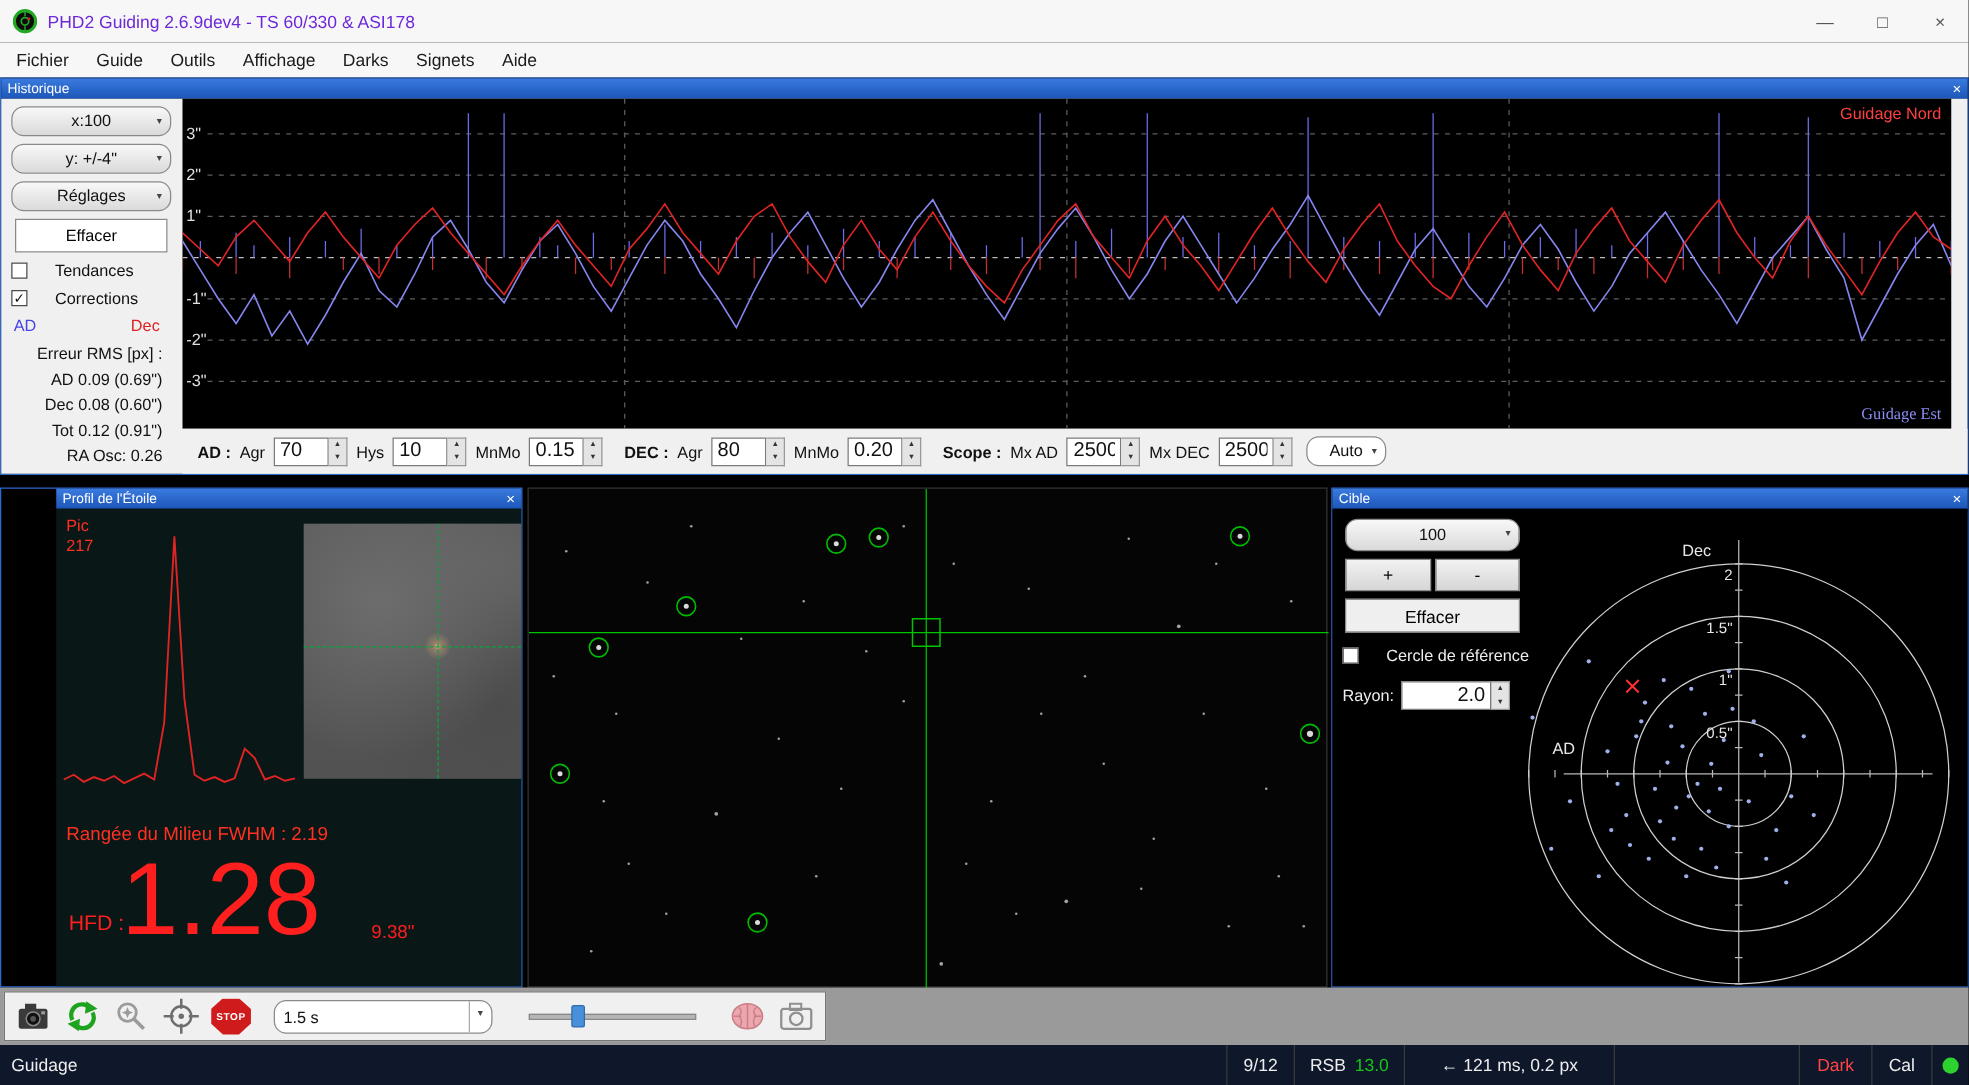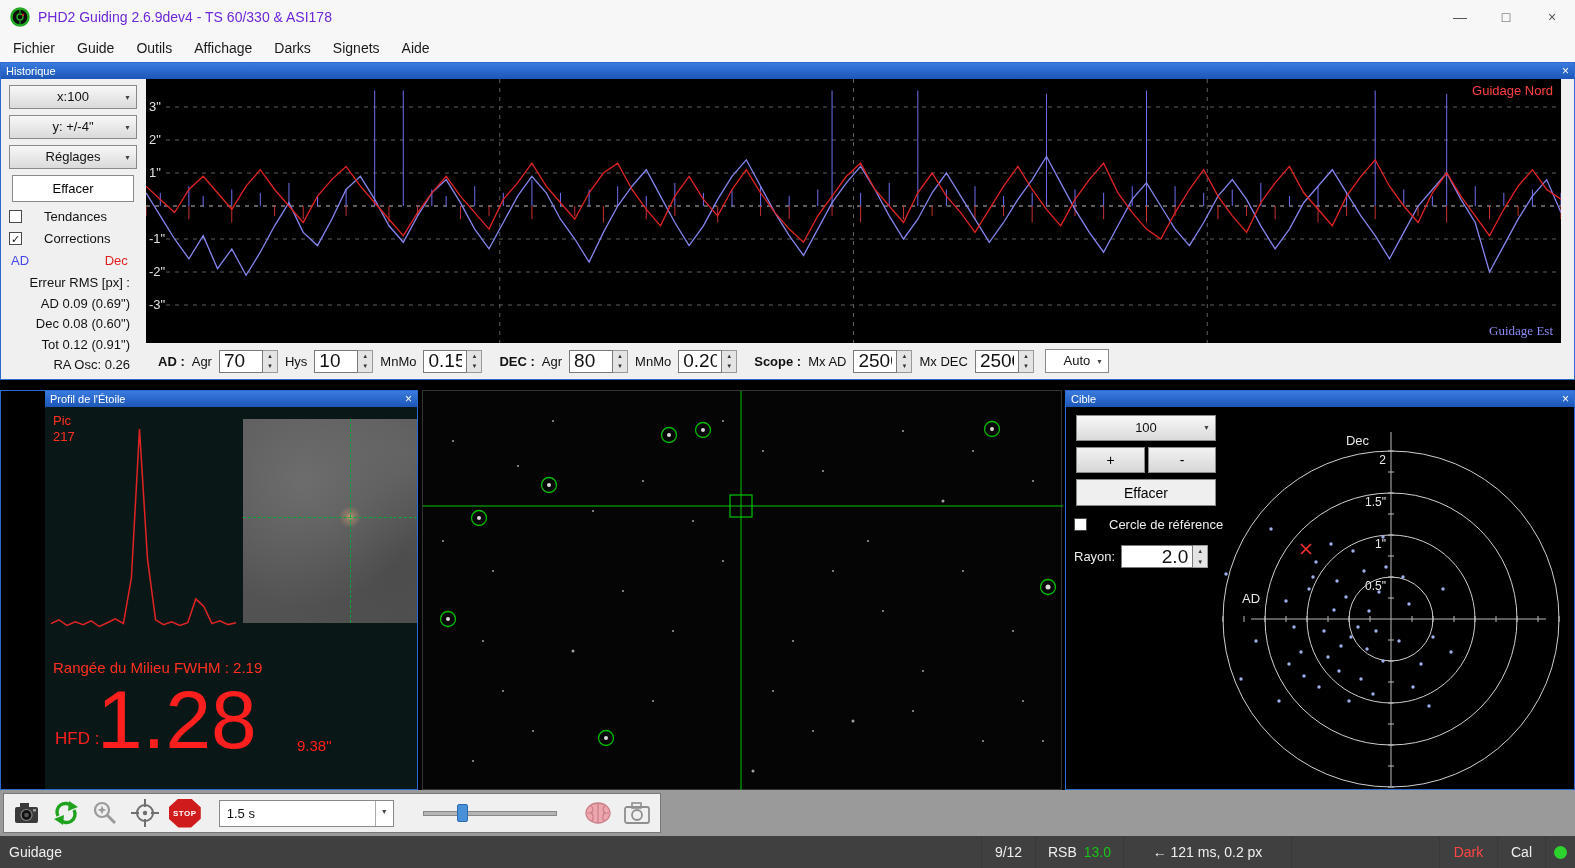--- a/index.html
+++ b/index.html
@@ -16,37 +16,37 @@
 
   
   .pane { position:absolute; border:1px solid #2b6bd0; }
   .pane-hd { height:16px; background:linear-gradient(#3a7ade,#1c56b8); color:#fff; font-size:11px; display:flex; justify-content:space-between; align-items:center; padding:0 5px; }
   .pane-close { color:#fff; font-size:12px; line-height:14px; cursor:default; }
 
   
   #history-pane { left:0; top:62px; width:1575px; height:318px; }
   #hist-body { position:relative; height:300px; background:#f0f0f0; }
   #hist-left { position:absolute; left:0; top:0; width:145px; height:300px; }
-  .dd { position:relative; background:linear-gradient(#f8f8f8,#dadada); border:1px solid #8a8a8a; height:24px; line-height:22px; text-align:center; font-size:13px; border-radius:0; color:#111; }
+  .dd { position:relative; background:linear-gradient(#f8f8f8,#dadada); border:1px solid #8a8a8a; height:24px; line-height:22px; text-align:center; font-size:13px; border-radius:10px; color:#111; }
   .dd .dd-arr { position:absolute; right:5px; top:1px; font-size:7px; line-height:22px; color:#444; }
   #hist-left .dd { width:128px; margin:6px 0 0 8px; }
   #hist-clear { display:block; width:122px; height:27px; margin:6px 0 0 11px; background:#fff; border:1px solid #8a8a8a; font-size:13px; font-family:inherit; }
   .chk { display:flex; align-items:center; gap:22px; font-size:13px; color:#111; margin:7px 0 0 8px; }
   .chk .box { width:13px; height:13px; background:#fff; border:1px solid #4a4a4a; font-size:11px; line-height:12px; text-align:center; color:#111; }
   #legend-row { margin:7px 0 0 10px; font-size:13px; }
   #ra-leg { color:#4646e8; }
   #dec-leg { color:#e02020; margin-left:72px; }
   .stat { font-size:13px; color:#111; text-align:right; padding-right:16px; line-height:20.5px; }
   #hist-graph { position:absolute; left:145px; top:0; width:1415px; height:264px; background:#000; overflow:hidden; }
   #leg-north { position:absolute; right:8px; top:4px; color:#ff4040; font-size:13px; }
   #leg-east { position:absolute; right:8px; bottom:4px; color:#8c8cf4; font-size:13px;font-family:Liberation Serif, serif; }
   #hist-controls { position:absolute; left:145px; top:264px; right:0; height:36px; display:flex; align-items:center; gap:7px; padding-left:12px; font-size:13px; color:#111; background:#f0f0f0; }
   .grp-label { font-weight:bold; }
   .spin { display:inline-flex; align-items:stretch; }
-  .num { width:44px; height:23px; border:1px solid #7a7a7a; font-size:19px; padding:0 4px; font-family:inherit; background:#fff; color:#111; }
+  .num { width:44px; height:23px; border:1px solid #7a7a7a; font-size:16px; padding:0 4px; font-family:inherit; background:#fff; color:#111; }
   .spinbtns { display:flex; flex-direction:column; width:15px; border:1px solid #999; border-left:none; background:#e4e4e4; }
   .spinbtns span { flex:1; font-size:6px; line-height:10px; text-align:center; color:#333; }
   .dd.white { background:#fff; }
   #mode-dd { width:64px; margin-left:4px; }
 
   
   #profile-pane { left:0; top:390px; width:418px; height:400px;padding-left:44px; }
   #profile-body { position:relative; height:382px; background:#0a1717; overflow:hidden; }
   #pic-label { position:absolute; left:8px; top:6px; color:#ff3020; font-size:13px; line-height:16px; }
   #profile-svg { position:absolute; left:2px; top:10px; }
@@ -86,21 +86,21 @@
   #tool-inner { position:absolute; left:3px; top:3px; width:658px; height:40px; background:#f0f0f0; border:1px solid #777; display:flex; align-items:center; gap:7px; padding:0 7px; }
   .tool-btn { width:34px; height:32px; display:flex; align-items:center; justify-content:center; background:transparent; border:1px solid transparent; }
   .stop-oct { width:51px; height:29px; background:#cf1b1b; clip-path:polygon(30% 0,70% 0,100% 30%,100% 70%,70% 100%,30% 100%,0 70%,0 30%); display:flex; align-items:center; justify-content:center; color:#fff; font-size:8px; font-weight:bold; letter-spacing:0.5px; }
   #exposure-dd { width:185px; height:27px; line-height:25px; text-align:left; padding-left:7px; background:#fff; margin-left:10px; }
   #exposure-dd .dd-arr { border-left:1px solid #aaa; padding-left:5px; height:25px; top:0; }
   #slider { position:relative; width:142px; height:20px; margin-left:22px; }
   #slider .track { position:absolute; left:0; right:0; top:8px; height:5px; background:#b5b5b5; border:1px solid #888; }
   #slider .thumb { position:absolute; left:34px; top:1px; width:11px; height:18px; background:#4a90d9; border:1px solid #2c6cb0; border-radius:2px; }
 
   
-  #statusbar { position:absolute; left:0; top:836px; width:1575px; height:32px; background:#404040; display:flex; align-items:center; color:#eee; font-size:14px; }
+  #statusbar { position:absolute; left:0; top:836px; width:1575px; height:32px; background:#0f172a; display:flex; align-items:center; color:#eee; font-size:14px; }
   #status-state { padding-left:9px; flex:1; }
   .seg { height:32px; line-height:32px; border-left:1px solid #3a3a3a; text-align:center; white-space:nowrap; }
   #seg-frames { width:54px; }
   #seg-snr { width:88px; }
   #seg-guide { width:168px; }
   #seg-spacer { width:148px; }
   #seg-dark { width:58px; color:#ff4545; }
   #seg-cal { width:48px; }
   #seg-led { width:30px; display:flex; align-items:center; justify-content:center; }
   #snr-value { color:#17c517; margin-left:7px; }

